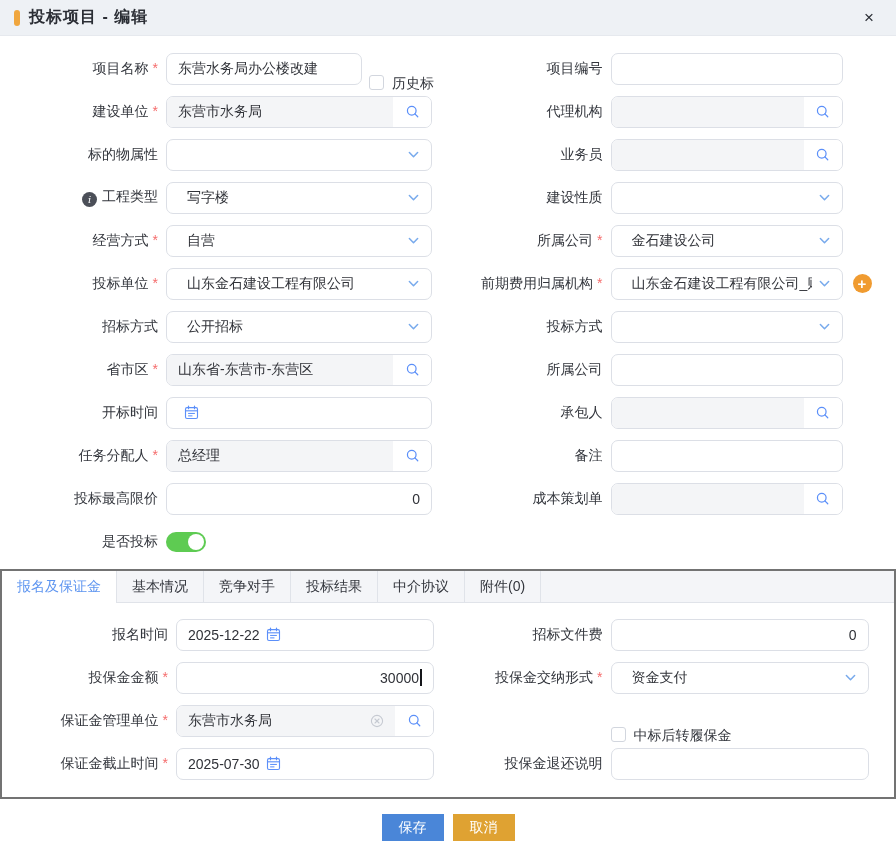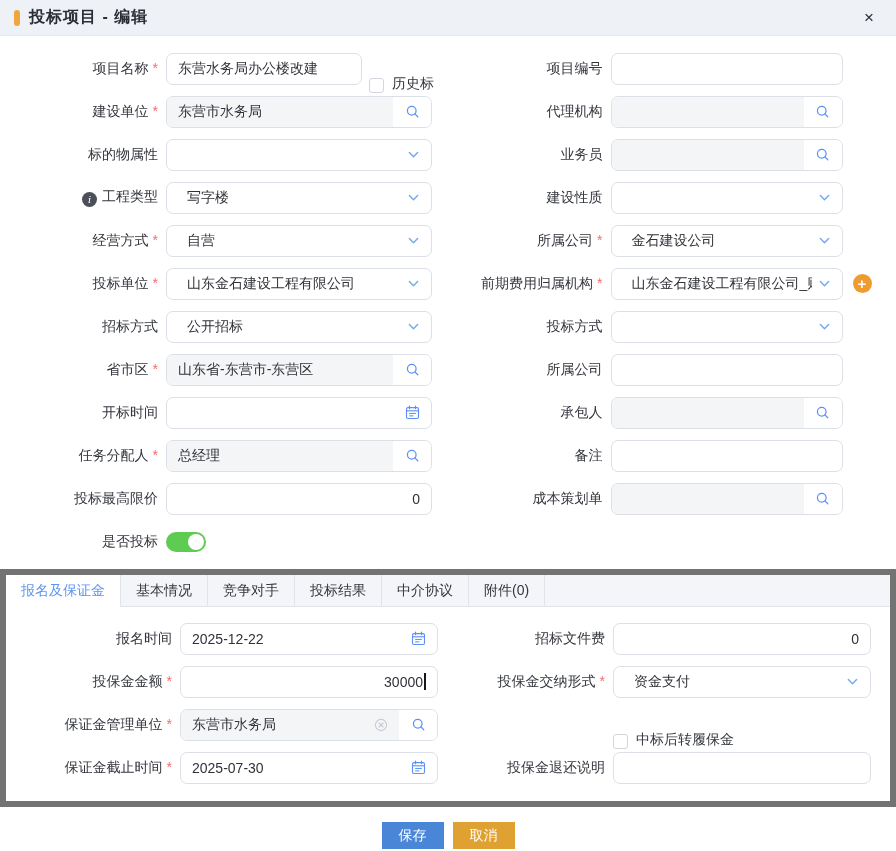--- a/index.html
+++ b/index.html
@@ -31,39 +31,39 @@
   .tp .cr .inp { width:258px; }
   .inp.w-narrow { width:196px; }
   .inp.w-exp { width:232px; }
   .val { white-space:nowrap; overflow:hidden; color:#303238; }
   .inp.grp { padding:0; overflow:hidden; }
   .gval { flex:1; height:100%; background:#f4f5f7; display:flex; align-items:center;
     padding:0 11px; overflow:hidden; }
   .sfx { width:38px; height:100%; display:flex; align-items:center; justify-content:center;
     background:#fff; cursor:pointer; flex:0 0 38px; }
   .sel { justify-content:space-between; cursor:pointer;padding-left:20px; }
-  .date { justify-content:space-between; }
+  .date { justify-content:flex-start; }
   .num { justify-content:flex-end; }
   .chev, .cal { display:flex; margin-left:6px; flex:0 0 auto; }
   .clear { display:flex; margin-left:auto; cursor:pointer; flex:0 0 auto; }
   .caret { width:2px; height:17px; background:#15161a; margin-left:1px; flex:0 0 auto; }
   .toggle { width:40px; height:20px; border-radius:10px; background:#5ecb52; position:relative; cursor:pointer; }
   .knob { width:16px; height:16px; border-radius:50%; background:#fff; position:absolute; top:2px; right:2px; }
   .cb { width:15px; height:15px; border:1px solid #d2d6de; border-radius:3px; background:#fff;
     box-sizing:border-box; cursor:pointer; flex:0 0 15px; }
-  .cbx { display:flex; align-items:flex-end;margin-top:30px; }
+  .cbx { display:flex; align-items:flex-start;margin-top:30px; }
   .cblbl { margin-left:8px; }
   .info { width:15px; height:15px; border-radius:50%; background:#4b4f58; color:#fff;
     display:inline-flex; align-items:center; justify-content:center; font-size:10px;
     font-style:italic; font-family:"DejaVu Serif",serif; vertical-align:-2px; margin-right:5px; }
   .plus-btn { width:19px; height:19px; border-radius:50%; background:#f09b30; color:#fff;
     display:flex; align-items:center; justify-content:center; margin-left:10px;
     font-size:15px; font-weight:700; line-height:1; cursor:pointer; flex:0 0 19px; }
   
-  .tabcard { margin-top:6px; border:6px solid #737373; box-sizing:border-box; }
+  .tabcard { margin-top:6px; border:2px solid #737373; box-sizing:border-box; }
   .tabbar { display:flex; background:#f4f5f8; height:31px; border-bottom:1px solid #e0e3e9; }
   .tab { padding:0 15px; height:31px; display:flex; align-items:center; cursor:pointer;
     border-right:1px solid #e0e3e9; color:#33363d; }
   .tab.active { height:32px; background:#fff; color:#5e95f0; position:relative; z-index:1; }
   .tabpanel { background:#fff; padding:10px 0 12px 0; }
   
   .footer { display:flex; justify-content:center; gap:9px; margin-top:15px; }
   .btn { height:27px; padding:0 17px; border-radius:0; color:#fff; font-size:14px;
     display:flex; align-items:center; border:none; cursor:pointer;
     font-family:"Liberation Sans","DejaVu Sans",sans-serif; }

